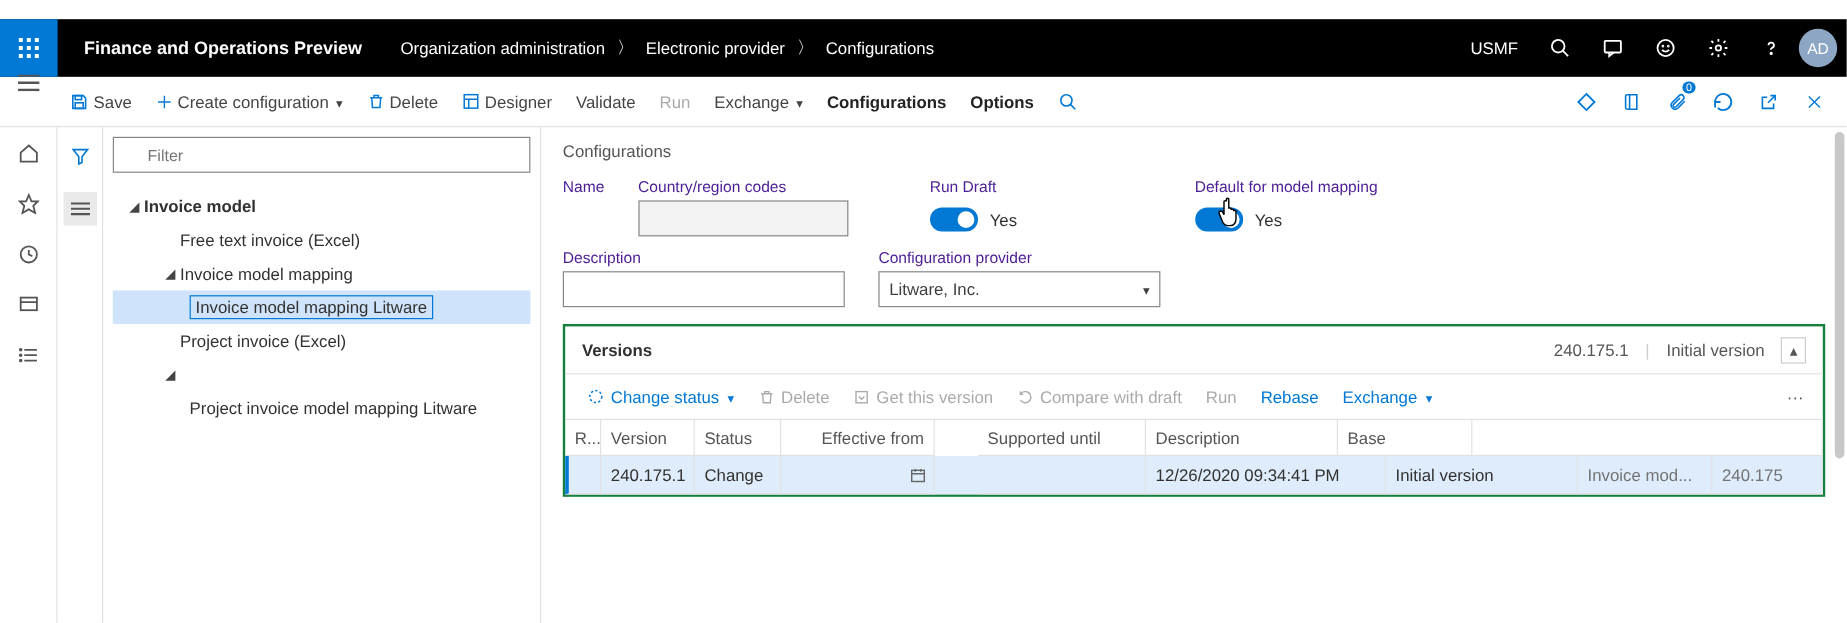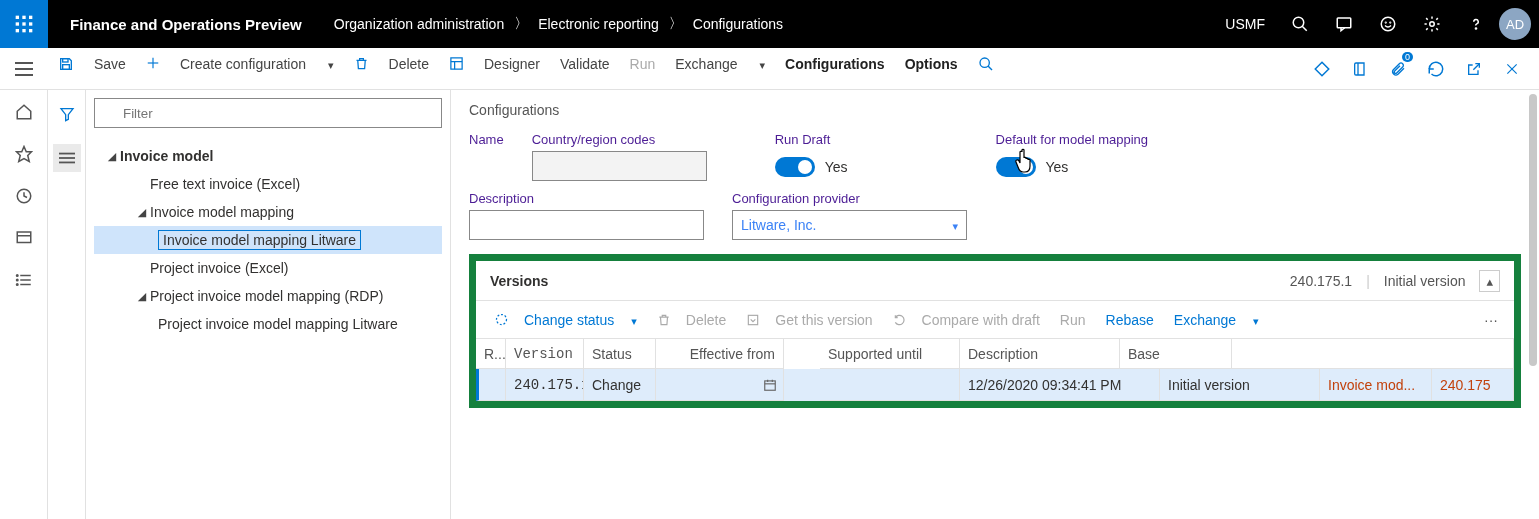--- a/index.html
+++ b/index.html
@@ -1,33 +1,33 @@
 <!DOCTYPE html>
 <html><head>
 <meta charset="utf-8">
 <style>
   * { box-sizing: border-box; margin: 0; padding: 0; font-family: "Segoe UI", Arial, sans-serif; }
   body { width: 1539px; height: 519px; overflow: hidden; background: #fff; font-size: 14px; color: #323130; }
 
   
-  .topbar { display: flex; align-items: center; height: 48px; background: #000; color: #fff; }
+  .topbar { display: flex; align-items: center; height: 48px; background: #000; color: #fff; margin-top: 16px; }
   .waffle { width: 48px; height: 48px; background: #0078D4; display: flex; align-items: center; justify-content: center; }
   .waffle svg { width: 20px; height: 20px; fill: #fff; }
   .app-title { font-weight: 600; padding: 0 22px; font-size: 15px; }
   .crumbs { display: flex; align-items: center; gap: 10px; padding-left: 10px; font-size: 14px; }
   .crumb { cursor: pointer; }
   .crumb-sep { color: #fff; }
   .topbar-right { margin-left: auto; display: flex; align-items: center; gap: 2px; padding-right: 8px; }
   .topbar-right .tool { width: 42px; height: 48px; display: flex; align-items: center; justify-content: center; cursor: pointer; }
   .legal-entity { padding: 0 12px; font-size: 14px; cursor: pointer; }
   .avatar { width: 32px; height: 32px; border-radius: 50%; background: #8CA6C3; color: #fff; display: flex; align-items: center; justify-content: center; font-size: 13px; cursor: pointer; }
 
   
   .actionpane { display: flex; align-items: center; height: 42px; border-bottom: 1px solid #e1e1e1; padding-left: 48px; }
-  .actionpane .btn { display: flex; gap: 20px; padding: 0 10px; height: 26px; cursor: pointer; color: #444; }
+  .actionpane .btn { display: flex; align-items: center; gap: 4px; padding: 0 10px; height: 26px; cursor: pointer; color: #444; }
   .actionpane .btn.bold { font-weight: 600; color: #222; }
   .actionpane .btn.disabled { color: #aaa; cursor: default; }
   .actionpane-right { margin-left: auto; display: flex; align-items: center; gap: 4px; padding-right: 10px; }
   .actionpane-right .tool { width: 34px; height: 42px; display: flex; align-items: center; justify-content: center; cursor: pointer; color: #0078D4; }
 
   
   .main { display: flex; height: calc(519px - 48px - 42px); }
 
   
   .rail { width: 48px; border-right: 1px solid #e1e1e1; display: flex; flex-direction: column; align-items: center; padding-top: 10px; gap: 18px; }
@@ -57,56 +57,56 @@
   
   .content { flex: 1; padding: 12px 18px 0 18px; overflow: hidden; position: relative; }
   .scrollbar { position: absolute; right: 0; top: 0; width: 14px; height: 100%; background: transparent; }
   .scrollbar .thumb { position: absolute; right: 2px; top: 4px; width: 8px; height: 272px; background: #c8c8c8; border-radius: 4px; }
   .section-title { font-size: 14px; color: #555; margin-bottom: 14px; }
   .formrow { display: flex; gap: 28px; margin-bottom: 10px; }
   .field-col { display: flex; flex-direction: column; }
   .flabel { font-size: 13px; color: #4c1d95; margin-bottom: 4px; }
   .finput { height: 30px; border: 1px solid #888; padding: 0 8px; width: 235px; background: #fff; }
   .finput.readonly { background: #f3f3f3; }
-  .fselect { height: 30px; border: 1px solid #888; width: 235px; display: flex; align-items: center; justify-content: space-between; padding: 0 8px; color: #3b82f6; cursor: pointer; background: #fff; }
+  .fselect { height: 30px; border: 1px solid #888; width: 235px; display: flex; align-items: center; justify-content: space-between; padding: 0 8px; color: #404040; cursor: pointer; background: #fff; }
 
   .toggle-col { display: flex; flex-direction: column; }
   .toggle-row { display: flex; align-items: center; gap: 10px; margin-top: 6px; }
   .switch { width: 40px; height: 20px; background: #0078D4; border-radius: 10px; position: relative; cursor: pointer; }
   .switch .knob { width: 14px; height: 14px; background: #fff; border-radius: 50%; position: absolute; top: 3px; right: 3px; }
   .pointer-cursor { position: absolute; margin-top: 16px; margin-left: 18px; pointer-events: none; }
 
   
-  .versions { margin-top: 14px; border: 7px solid #15803d; }
+  .versions { margin-top: 14px; border: 2px solid #15803d; }
   .versions-hdr { display: flex; align-items: center; height: 40px; padding: 0 14px; border-bottom: 1px solid #e1e1e1; }
   .versions-hdr .title { font-weight: 600; }
   .versions-hdr .right { margin-left: auto; display: flex; align-items: center; gap: 14px; color: #555; }
   .versions-hdr .chev-up { cursor: pointer; }
 
   .vtool { display: flex; align-items: center; height: 38px; padding: 0 10px; gap: 4px; color: #555; border-bottom: 1px solid #e1e1e1; }
-  .vtool .vbtn { display: flex; align-items: center; gap: 15px; padding: 0 8px; height: 38px; cursor: pointer; }
+  .vtool .vbtn { display: flex; align-items: center; gap: 5px; padding: 0 8px; height: 38px; cursor: pointer; }
   .vtool .vbtn.link { color: #0078D4; }
   .vtool .vbtn.disabled { color: #aaa; cursor: default; }
   .vtool .more { margin-left: auto; cursor: pointer; padding: 0 6px; }
 
   .vtable { width: 100%; }
   .vth { display: flex; height: 30px; align-items: stretch; color: #555; }
   .vth .cell, .vtr .cell { border-right: 1px solid #e1e1e1; border-bottom: 1px solid #e1e1e1; display: flex; align-items: center; padding: 0 8px; overflow: hidden; white-space: nowrap; text-overflow: ellipsis; }
   .vtr { display: flex; height: 32px; align-items: stretch; background: #deecfb; }
   .vtr.sel .cell:first-child { border-left: 3px solid #0078D4; }
   .c-r { width: 30px; }
-  .c-ver { width: 78px; font-family: Liberation Mono, monospace; }
+  .c-ver { width: 78px; }
   .c-stat { width: 72px; }
   .c-eff { width: 128px; justify-content: flex-end !important; position: relative; }
   .c-sup { width: 140px; margin-left: 36px; }
   .c-cre { width: 200px; }
   .c-desc { width: 160px; }
   .c-base { width: 112px; }
   .c-bv { flex: 1; }
-  .link { color: #c2410c; cursor: pointer; }
+  .link { color: #737373; cursor: pointer; }
   .cal-icon { position: absolute; right: 6px; color: #666; }
 
   svg { display: block; }
 
   .chev-down::after { content: "▾"; font-size: 11px; margin-left: 2px; }
   .chev-up-g::after { content: "▴"; font-size: 13px; }
 
   .hamburger { position: absolute; left: 0; top: 48px; width: 48px; height: 42px; display: flex; align-items: center; justify-content: center; cursor: pointer; color: #555; z-index: 2; }
 
 </style>
@@ -126,21 +126,21 @@
           <rect x="2" y="18" width="4" height="4"></rect>
           <rect x="10" y="18" width="4" height="4"></rect>
           <rect x="18" y="18" width="4" height="4"></rect>
         </g>
       </svg>
   </div>
   <div class="app-title">Finance and Operations Preview</div>
   <div class="crumbs">
     <span class="crumb">Organization administration</span>
     <span class="crumb-sep">〉</span>
-    <span class="crumb">Electronic reporting</span>
+    <span class="crumb">Electronic provider</span>
     <span class="crumb-sep">〉</span>
     <span class="crumb">Configurations</span>
   </div>
   <div class="topbar-right">
     <span class="legal-entity">USMF</span>
     <div class="tool">
         <svg width="18" height="18" viewBox="0 0 24 24" fill="none" stroke="#fff" stroke-width="2">
           <circle cx="10" cy="10" r="7"></circle>
           <line x1="21" y1="21" x2="15" y2="15"></line>
         </svg>
@@ -352,21 +352,20 @@
       <div class="node indent-3 sel row-sel">
           <span class="chev"></span>
           <span class="lbl">Invoice model mapping Litware</span>
         </div>
       <div class="node indent-2">
           <span class="chev"></span>
           <span class="lbl">Project invoice (Excel)</span>
         </div>
       <div class="node indent-2">
           <span class="chev">◢</span>
-          <span class="lbl">Project invoice model mapping (RDP)</span>
         </div>
       <div class="node indent-3">
           <span class="chev"></span>
           <span class="lbl">Project invoice model mapping Litware</span>
         </div>
     </div>
   </div>
 
   <div class="content">
     <div class="section-title">Configurations</div>

